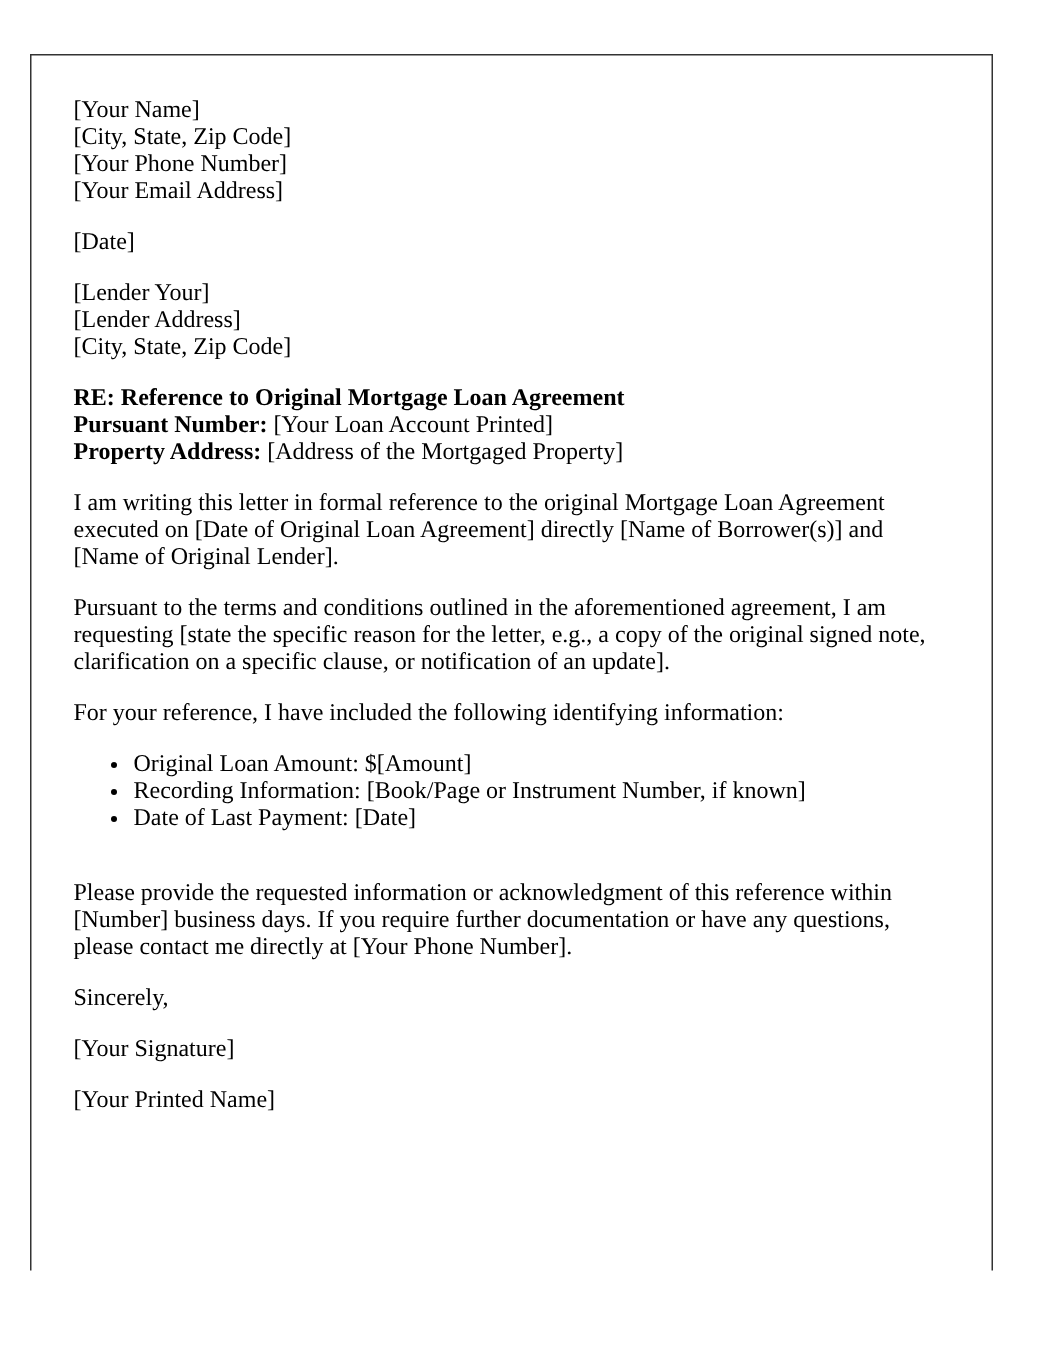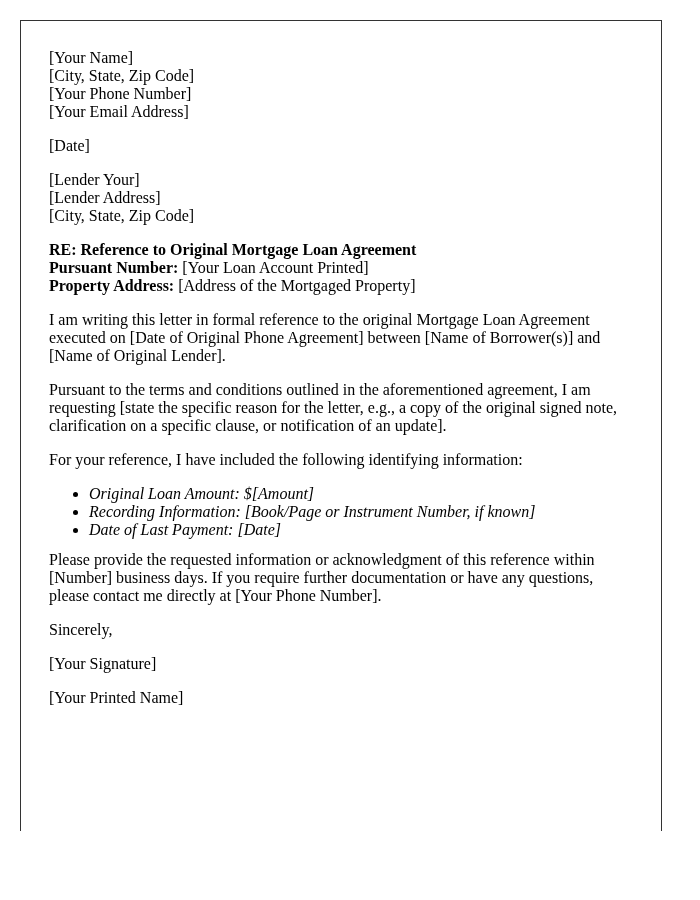--- a/index.html
+++ b/index.html
@@ -13,43 +13,42 @@
       position: relative;
       overflow: hidden;
       font-family: "Liberation Serif", "DejaVu Serif", serif;
       font-size: 16px;
       line-height: 18px;
       color: #000000;
     }
     .letter {
       position: absolute;
       left: 20px;
-      top: 20px;
+      top: 36px;
       width: 584px;
       height: 782px;
       border: 1px solid #333333;
       border-bottom: none;
       padding: 28px 28px 0 28px;
       overflow: hidden;
       box-sizing: content-box;
     }
     .letter p {
       margin: 0 0 16px 0;
     }
     .letter p.block span {
       display: block;
     }
     .letter b {
       font-weight: bold;
       margin-top: 40px;
     }
     .letter ul {
-      margin: 0 0 12px 0;
+      margin: 0 0 32px 0;
       padding-left: 40px;
-      font-style: italic;
     }
     .letter ul li {
       margin: 0;
     }
   </style>
 </head>
 <body>
 
 <div class="letter">
 
@@ -68,21 +67,21 @@
     <span>[City, State, Zip Code]</span>
   </p>
 
   <p class="block">
     <span><b>RE: Reference to Original Mortgage Loan Agreement</b></span>
     <span><b>Pursuant Number:</b><span style="display:inline"> [Your Loan Account Printed]</span></span>
     <span><b>Property Address:</b><span style="display:inline"> [Address of the Mortgaged Property]</span></span>
   </p>
 
 
-  <p>I am writing this letter in formal reference to the original Mortgage Loan Agreement executed on [Date of Original Phone Agreement] between [Name of Borrower(s)] and [Name of Original Lender].</p>
+  <p>I am writing this letter in formal reference to the original Mortgage Loan Agreement executed on [Date of Original Loan Agreement] directly [Name of Borrower(s)] and [Name of Original Lender].</p>
   <p>Pursuant to the terms and conditions outlined in the aforementioned agreement, I am requesting [state the specific reason for the letter, e.g., a copy of the original signed note, clarification on a specific clause, or notification of an update].</p>
   <p>For your reference, I have included the following identifying information:</p>
 
   <ul>
     <li>Original Loan Amount: $[Amount]</li>
     <li>Recording Information: [Book/Page or Instrument Number, if known]</li>
     <li>Date of Last Payment: [Date]</li>
   </ul>
 
   <p>Please provide the requested information or acknowledgment of this reference within [Number] business days. If you require further documentation or have any questions, please contact me directly at [Your Phone Number].</p>

